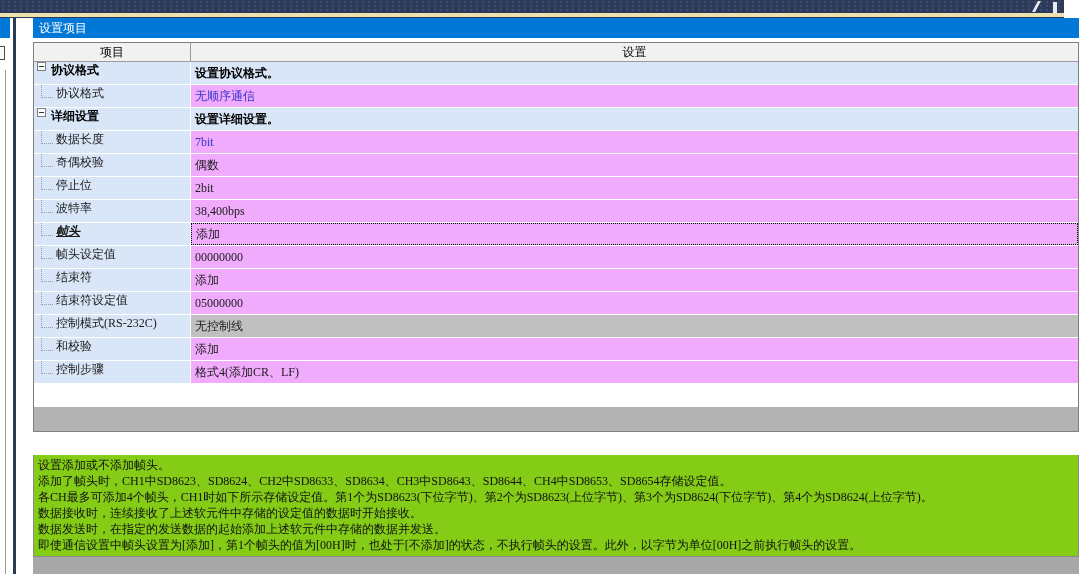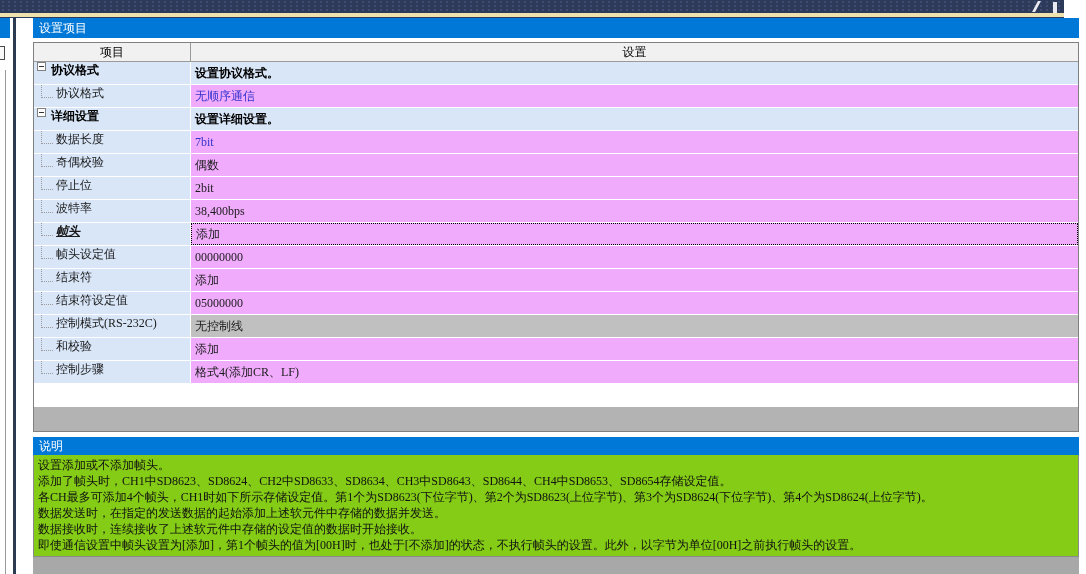--- a/index.html
+++ b/index.html
@@ -182,24 +182,23 @@
           <div class="cell-item">
             <span class="connector"></span>
             <span class="label">控制步骤</span>
           </div>
           <div class="cell-value">格式4(添加CR、LF)</div>
         </div>
       </div>
     <div class="table-filler"></div>
   </div>
 
-  <div class="abs desc-title-bar">说明</div>
   <div class="abs desc-box">
       <div class="desc-line">设置添加或不添加帧头。</div>
       <div class="desc-line">添加了帧头时，CH1中SD8623、SD8624、CH2中SD8633、SD8634、CH3中SD8643、SD8644、CH4中SD8653、SD8654存储设定值。</div>
       <div class="desc-line">各CH最多可添加4个帧头，CH1时如下所示存储设定值。第1个为SD8623(下位字节)、第2个为SD8623(上位字节)、第3个为SD8624(下位字节)、第4个为SD8624(上位字节)。</div>
+      <div class="desc-line">数据接收时，连续接收了上述软元件中存储的设定值的数据时开始接收。</div>
       <div class="desc-line">数据发送时，在指定的发送数据的起始添加上述软元件中存储的数据并发送。</div>
-      <div class="desc-line">数据接收时，连续接收了上述软元件中存储的设定值的数据时开始接收。</div>
       <div class="desc-line">即使通信设置中帧头设置为[添加]，第1个帧头的值为[00H]时，也处于[不添加]的状态，不执行帧头的设置。此外，以字节为单位[00H]之前执行帧头的设置。</div>
     </div>
   <div class="abs bottom-gray"></div>
 
 </div>
 
 </body></html>

